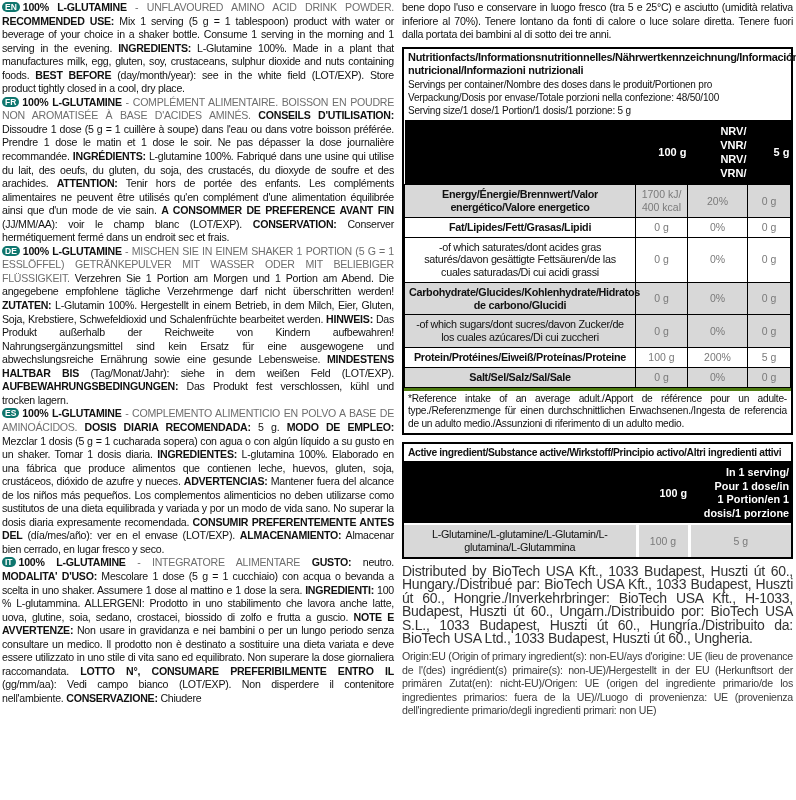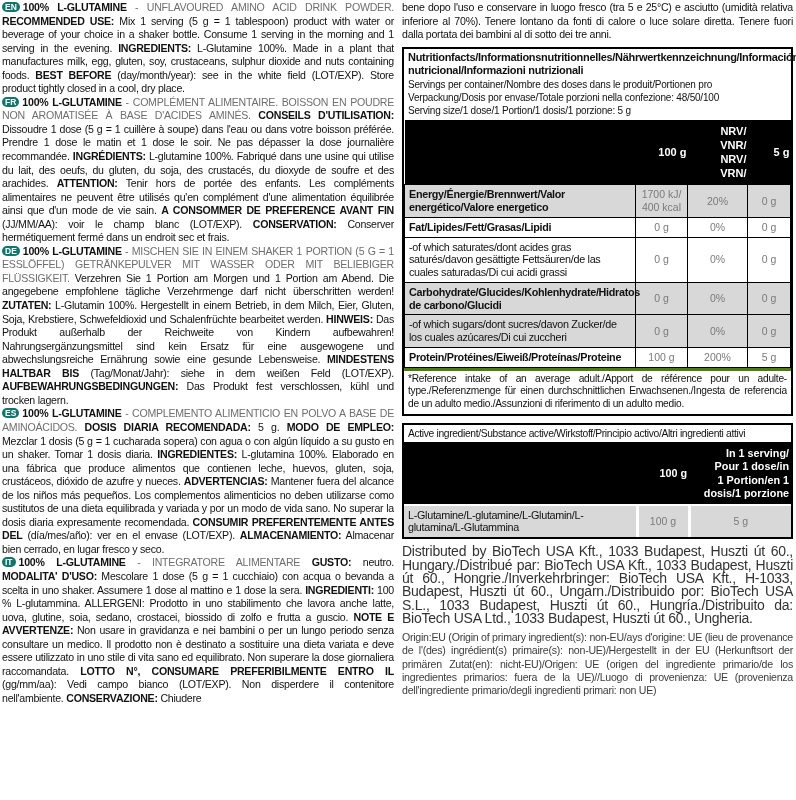--- a/index.html
+++ b/index.html
@@ -20,29 +20,29 @@
 
   .nutri-box { border: 2px solid #000; margin-top: 5px; }
   .nutri-intro { padding: 2px 4px 3px 4px; }
   .nutri-title { font-size: 11px; line-height: 13.5px; letter-spacing: -0.3px; font-weight: bold; }
   .nutri-line { font-size: 10px; line-height: 13.2px; letter-spacing: -0.2px; }
 
   table { width: 100%; border-collapse: collapse; table-layout: fixed; }
   .blackrow th { background: #000; color: #fff; font-weight: bold; text-align: right;
                  font-size: 11px; line-height: 14px; padding: 4px 1px; vertical-align: middle; }
   .pre { white-space: pre-line; }
-  td { border: 1px solid #000; vertical-align: middle; }
+  td { border: 1px solid #000; vertical-align: middle; text-align: center; }
   td.lbl { font-size: 10.8px; line-height: 12.8px; letter-spacing: -0.3px; padding: 3px 4px; }
   td.val { text-align: center; color: #7a7a7a; font-size: 10.5px; line-height: 12.5px; white-space: pre-line; }
   tr.shaded td { background: #d8d8d8; }
   .footnote { border-top: 3px solid #4d7c0f; padding: 2px 4px 3px 4px; font-size: 10.2px;
               line-height: 12.6px; letter-spacing: -0.25px; text-align: justify; }
 
   .active-box { border: 2px solid #000; margin-top: 7px; }
-  .active-title { font-weight: normal; font-size: 10.3px; letter-spacing: -0.35px; padding: 3px 4px;
+  .active-title { font-weight: bold; font-size: 10.3px; letter-spacing: -0.35px; padding: 3px 4px;
                   border-bottom: 2px solid #000; white-space: nowrap; overflow: hidden; }
   .active-box td { border: none; background: #d8d8d8; }
   .active-box td + td { border-left: 3px solid #fff; }
   .active-box tbody tr td { border-top: 2px solid #fff; }
   .active-box .blackrow th { padding: 3px 2px; line-height: 13.5px; font-size: 10.8px; }
 
   .addr-para { margin-top: 6px; font-size: 14px; line-height: 13.4px; letter-spacing: -0.25px;
                text-align: justify; color: #333; }
   .origin-para { margin-top: 5px; font-size: 10.6px; line-height: 13.4px; letter-spacing: -0.25px;
                  text-align: justify; color: #3c3c3c; }
@@ -119,20 +119,26 @@
               <td class="val">0 g</td>
               <td class="val">0%</td>
               <td class="val">0 g</td>
             </tr>
             <tr>
               <td class="lbl seg-bold">Protein/Protéines/Eiweiß/Proteínas/Proteine</td>
               <td class="val">100 g</td>
               <td class="val">200%</td>
               <td class="val">5 g</td>
             </tr>
+            <tr class="shaded">
+              <td class="lbl seg-bold">Salt/Sel/Salz/Sal/Sale</td>
+              <td class="val">0 g</td>
+              <td class="val">0%</td>
+              <td class="val">0 g</td>
+            </tr>
           </tbody>
       </table>
       <div class="footnote">*Reference intake of an average adult./Apport de référence pour un adulte-type./Referenzmenge für einen durchschnittlichen Erwachsenen./Ingesta de referencia de un adulto medio./Assunzioni di riferimento di un adulto medio.</div>
     </div>
 
     <div class="active-box">
       <div class="active-title">Active ingredient/Substance active/Wirkstoff/Principio activo/Altri ingredienti attivi</div>
       <table>
         <colgroup>
             <col>

